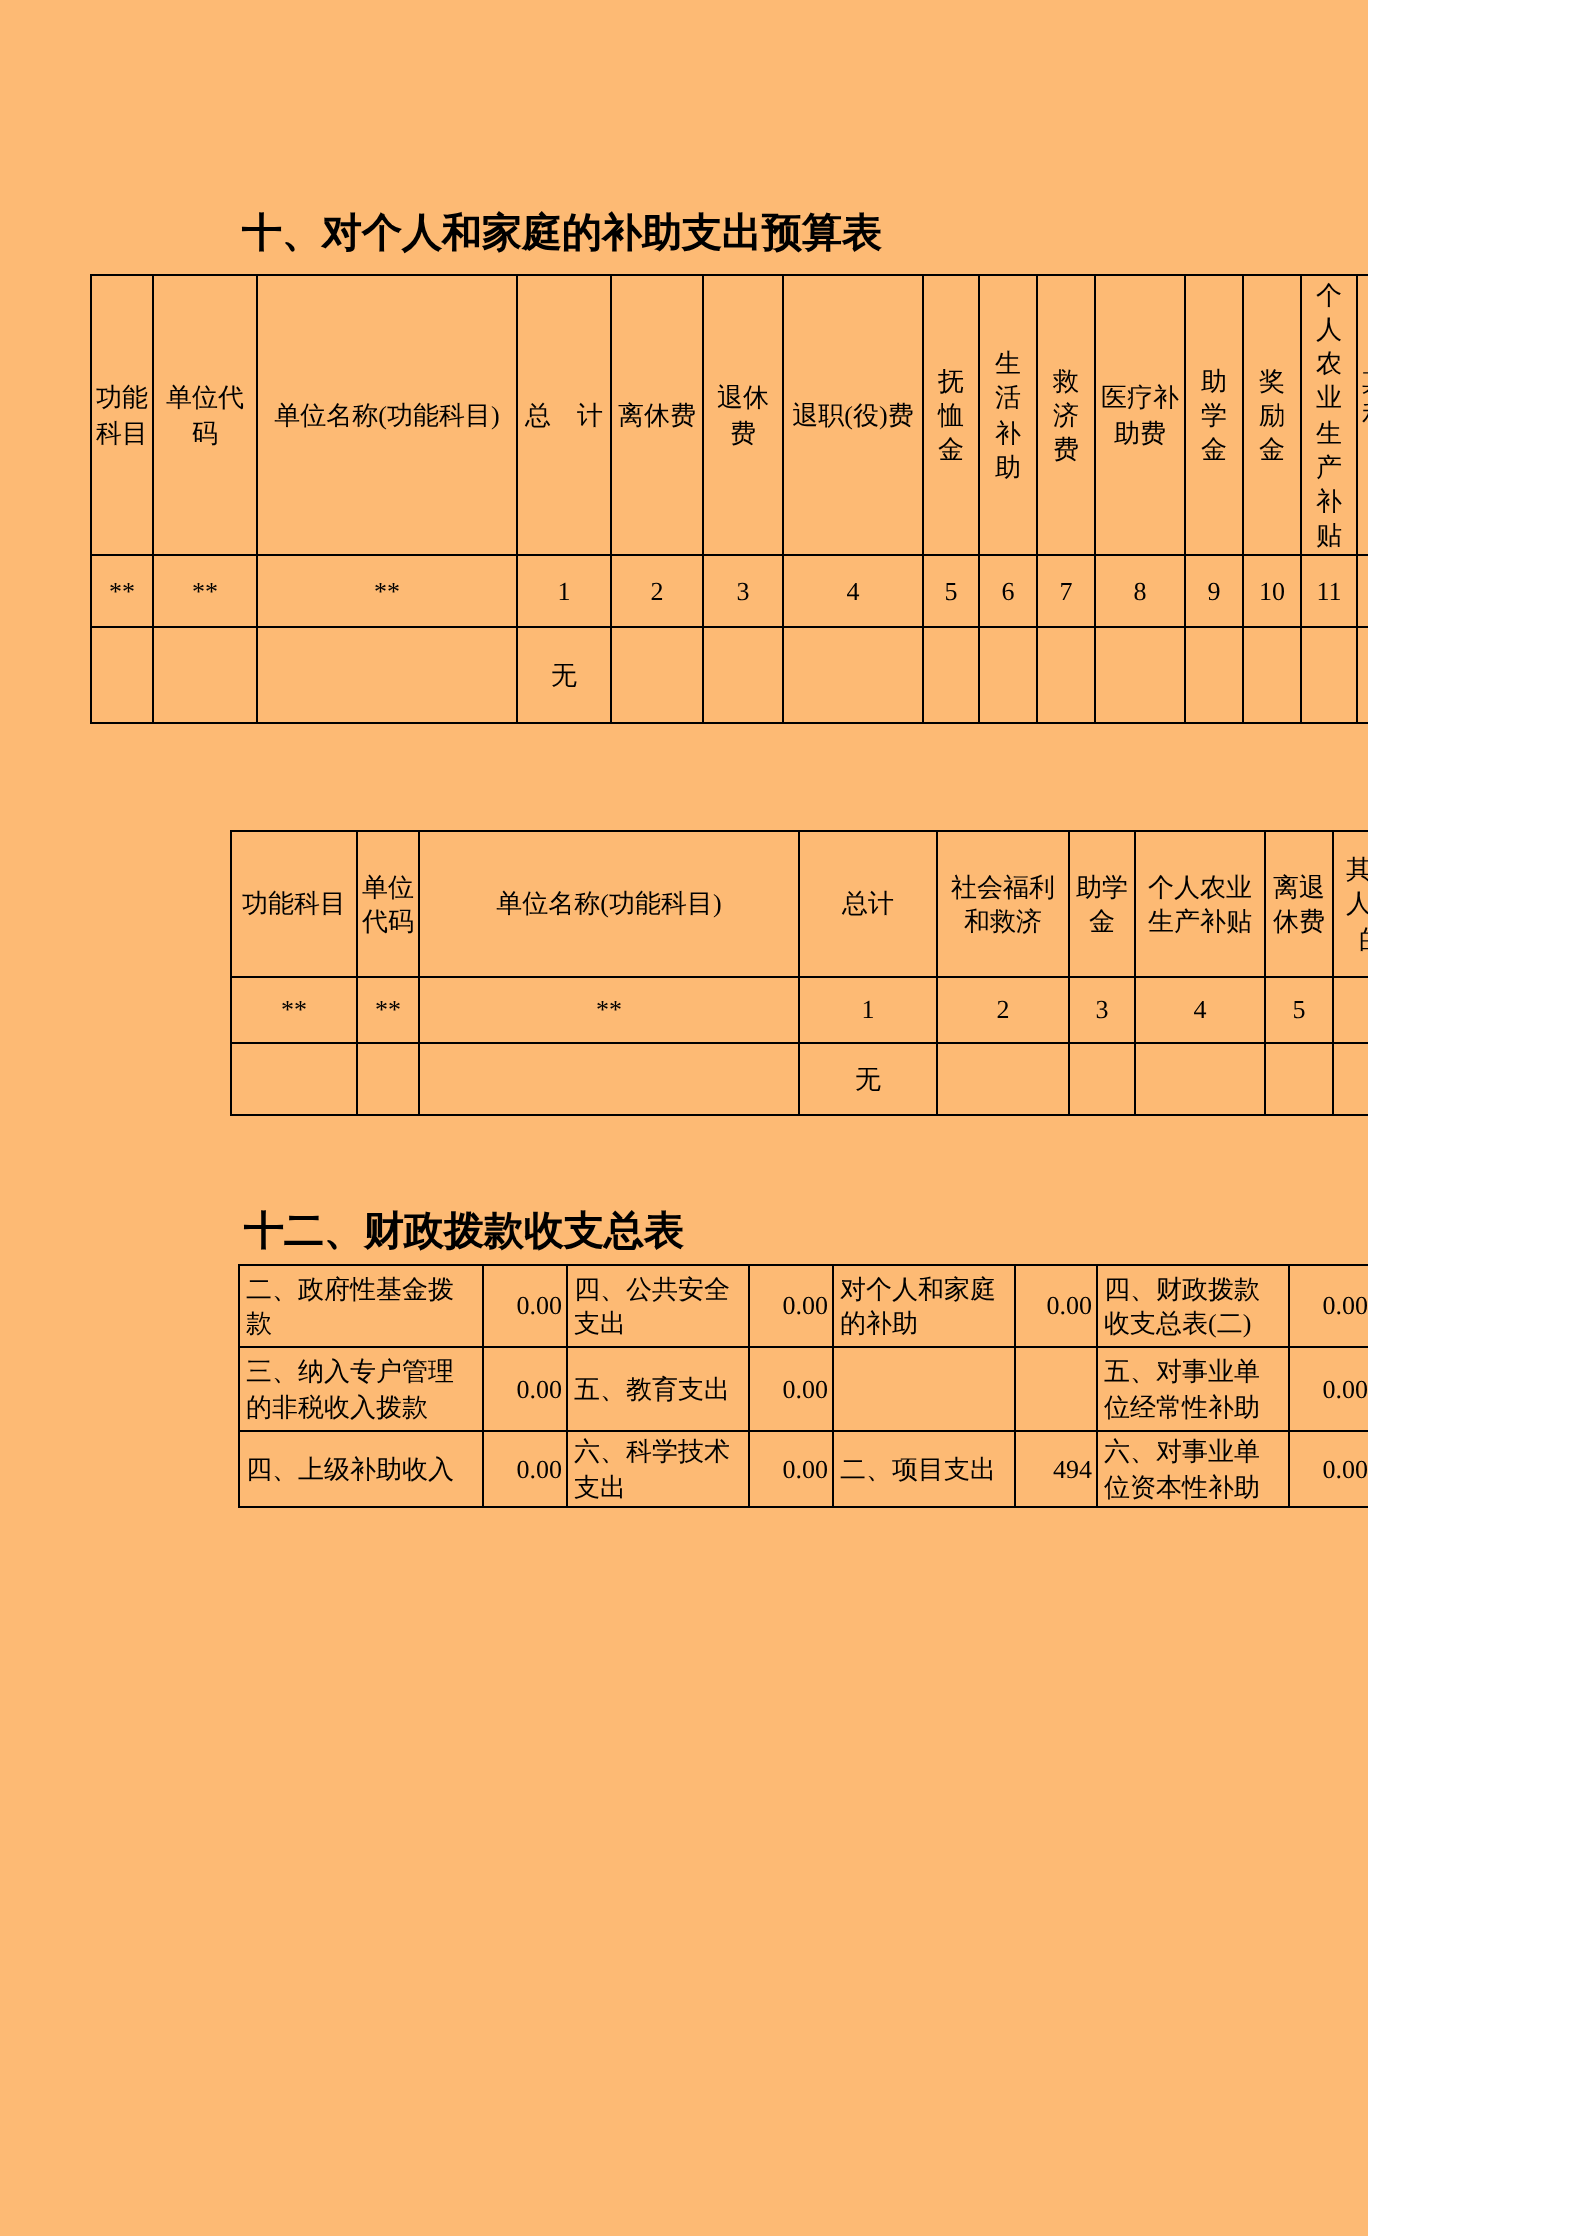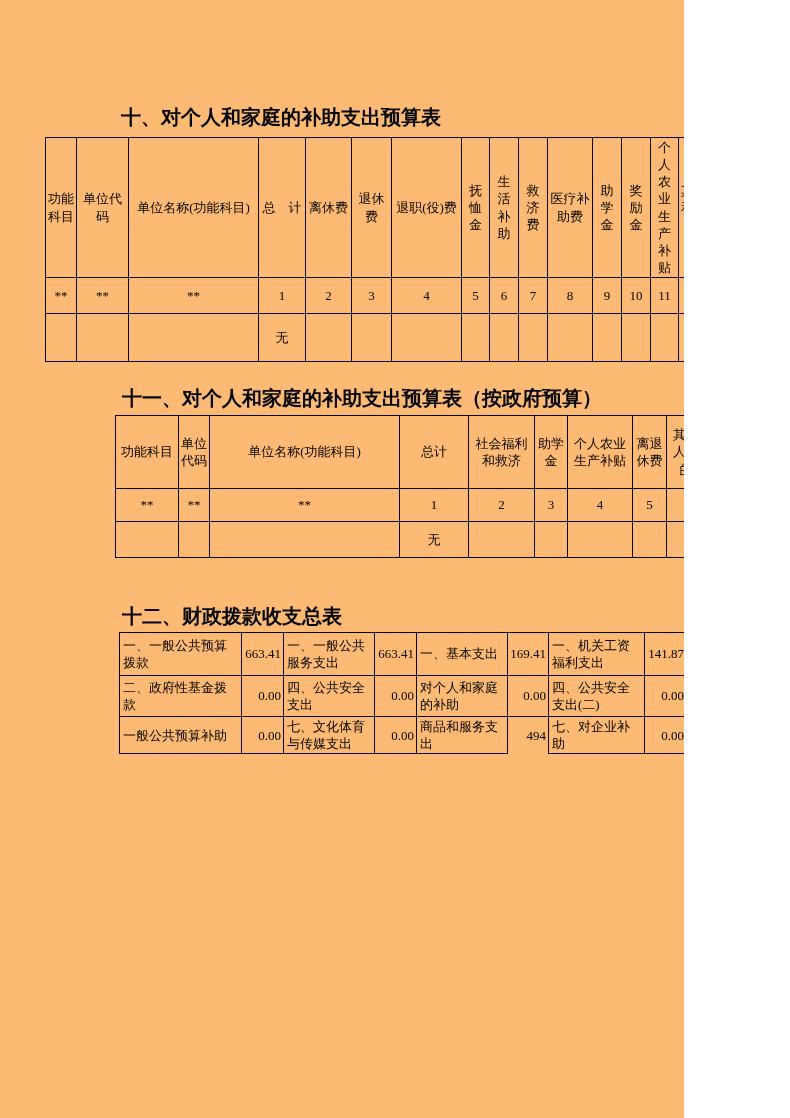--- a/index.html
+++ b/index.html
@@ -88,21 +88,20 @@
       <td></td>
       <td></td>
       <td></td>
       <td></td>
       <td></td>
       <td></td>
     </tr>
   </tbody>
     </table>
 
-  <h2 class="tbl-title" style="left:122px;top:387px;">十一、对个人和家庭的补助支出预算表（按政府预算）</h2>
 
   <table style="left:115px;top:415px;width:616px;">
     <colgroup>
       <col style="width:63px">
         <col style="width:31px">
         <col style="width:190px">
         <col style="width:69px">
       <col style="width:66px">
         <col style="width:33px">
         <col style="width:65px">
@@ -153,47 +152,47 @@
       <col style="width:122px">
         <col style="width:42px">
         <col style="width:91px">
         <col style="width:42px">
       <col style="width:91px">
         <col style="width:41px">
         <col style="width:96px">
         <col style="width:42px">
     </colgroup>
     <tbody>
-    <tr style="height:43px">
-      <td class="lt">一、一般公共预算拨款</td>
-      <td class="rt">663.41</td>
-      <td class="lt">一、一般公共服务支出</td>
-      <td class="rt">663.41</td>
-      <td class="lt">一、基本支出</td>
-      <td class="rt">169.41</td>
-      <td class="lt">一、机关工资福利支出</td>
-      <td class="rt">141.87</td>
-    </tr>
     <tr style="height:41px">
       <td class="lt">二、政府性基金拨款</td>
       <td class="rt">0.00</td>
       <td class="lt">四、公共安全支出</td>
       <td class="rt">0.00</td>
       <td class="lt">对个人和家庭的补助</td>
       <td class="rt">0.00</td>
-      <td class="lt">四、公共安全支出(二)</td>
+      <td class="lt">四、财政拨款收支总表(二)</td>
       <td class="rt">0.00</td>
     </tr>
-    <tr style="height:34px">
-      <td class="lt">一般公共预算补助</td>
+    <tr style="height:42px">
+      <td class="lt">三、纳入专户管理的非税收入拨款</td>
       <td class="rt">0.00</td>
-      <td class="lt">七、文化体育与传媒支出</td>
+      <td class="lt">五、教育支出</td>
       <td class="rt">0.00</td>
-      <td class="lt">商品和服务支出</td>
-      <td class="rt nb">494</td>
-      <td class="lt">七、对企业补助</td>
+      <td class="lt"></td>
+      <td class="rt"></td>
+      <td class="lt">五、对事业单位经常性补助</td>
+      <td class="rt">0.00</td>
+    </tr>
+    <tr style="height:38px">
+      <td class="lt">四、上级补助收入</td>
+      <td class="rt">0.00</td>
+      <td class="lt">六、科学技术支出</td>
+      <td class="rt">0.00</td>
+      <td class="lt">二、项目支出</td>
+      <td class="rt">494</td>
+      <td class="lt">六、对事业单位资本性补助</td>
       <td class="rt">0.00</td>
     </tr>
   </tbody>
     </table>
 
 
 </div>
 
 </body></html>

